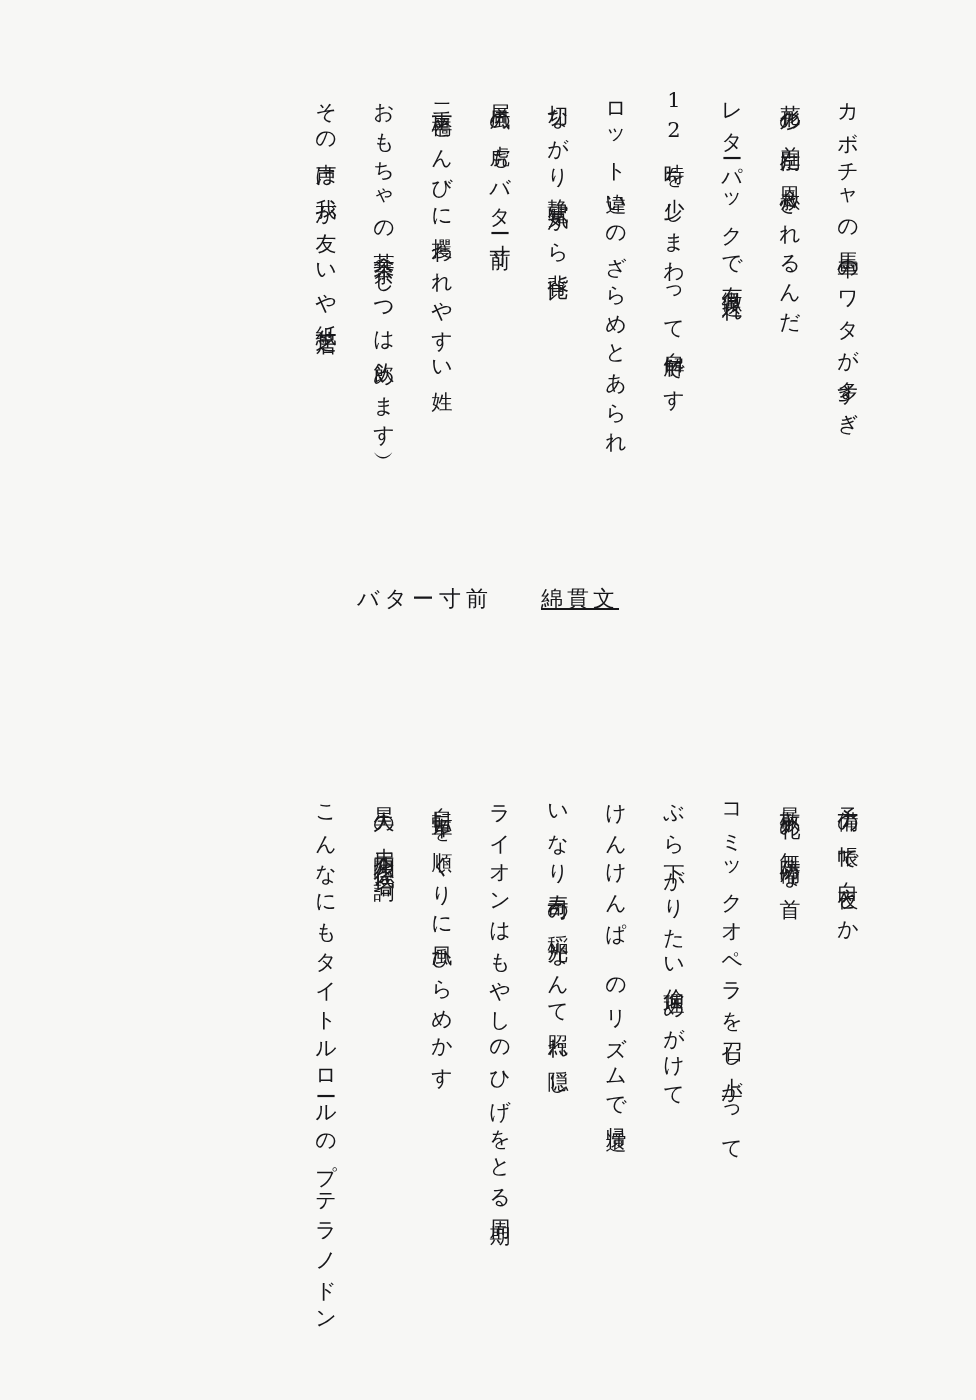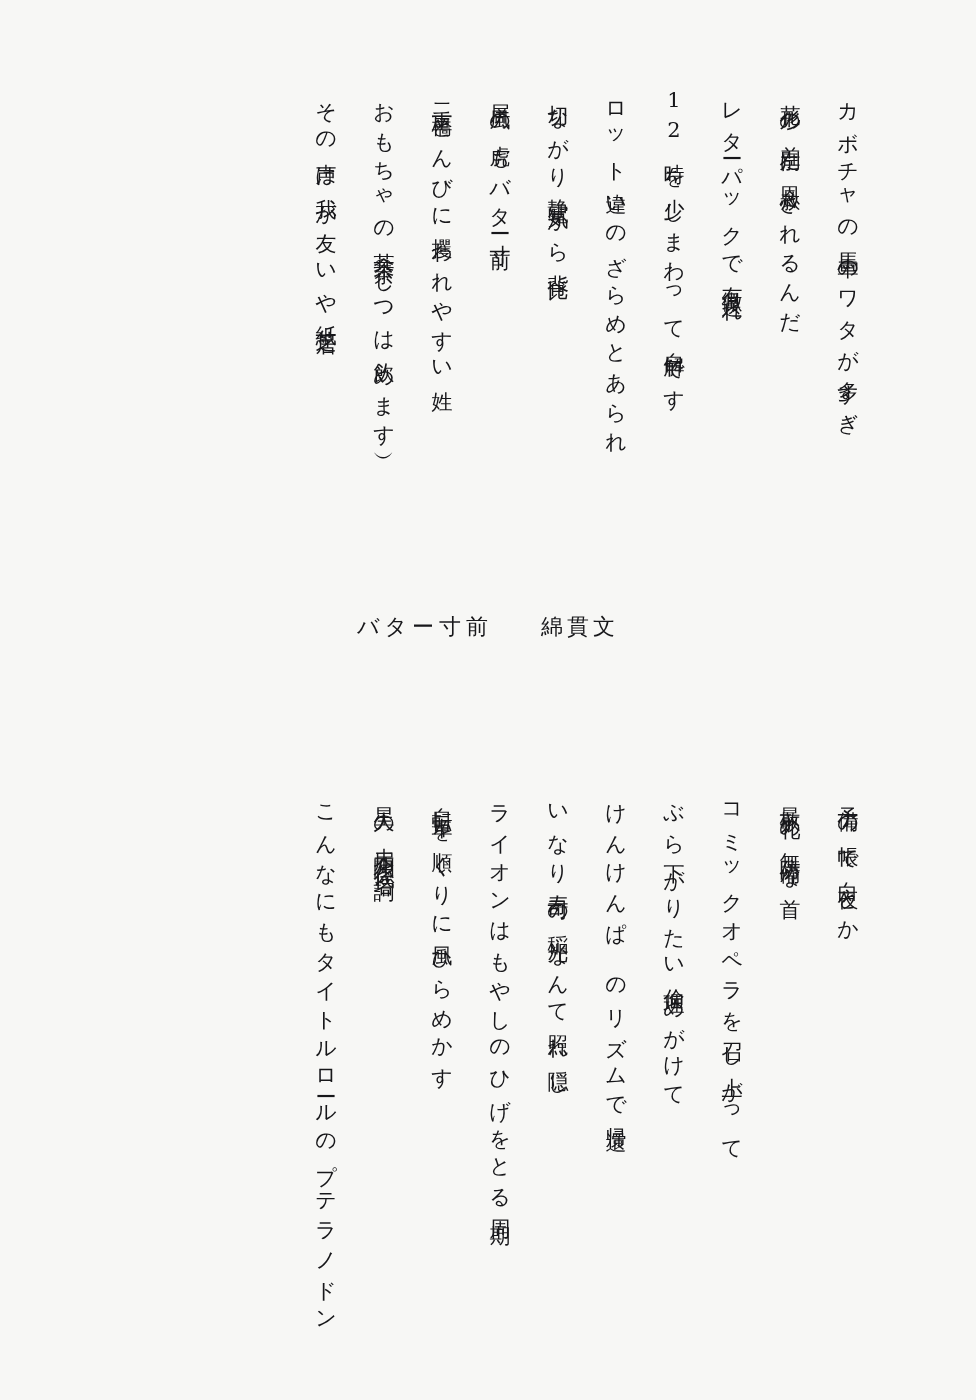--- a/index.html
+++ b/index.html
@@ -49,39 +49,40 @@
   }
   
   #stanza-lower {
     top: 790px;
     right: 118px;
   }
 
   
   .titleband {
     position: absolute;
-    top: 612px;
+    top: 584px;
     left: 0;
     width: 976px;
     display: flex;
     justify-content: center;
     align-items: baseline;
     gap: 48px;
   }
   .doc-title {
     font-size: 22px;
     letter-spacing: 5px;
     color: #17171a;
     white-space: pre;
   }
   .doc-author {
     font-size: 22px;
     letter-spacing: 4px;
     color: #17171a;
     white-space: pre;
+    text-decoration: underline;
   }
 </style>
 </head>
 <body>
 
 <div class="page">
 
   <div class="vblock" id="stanza-upper">
     <div class="vline">カボチャの馬車のワタが多すぎ</div>
     <div class="vline">花形の差別に恩赦されるんだ</div>

